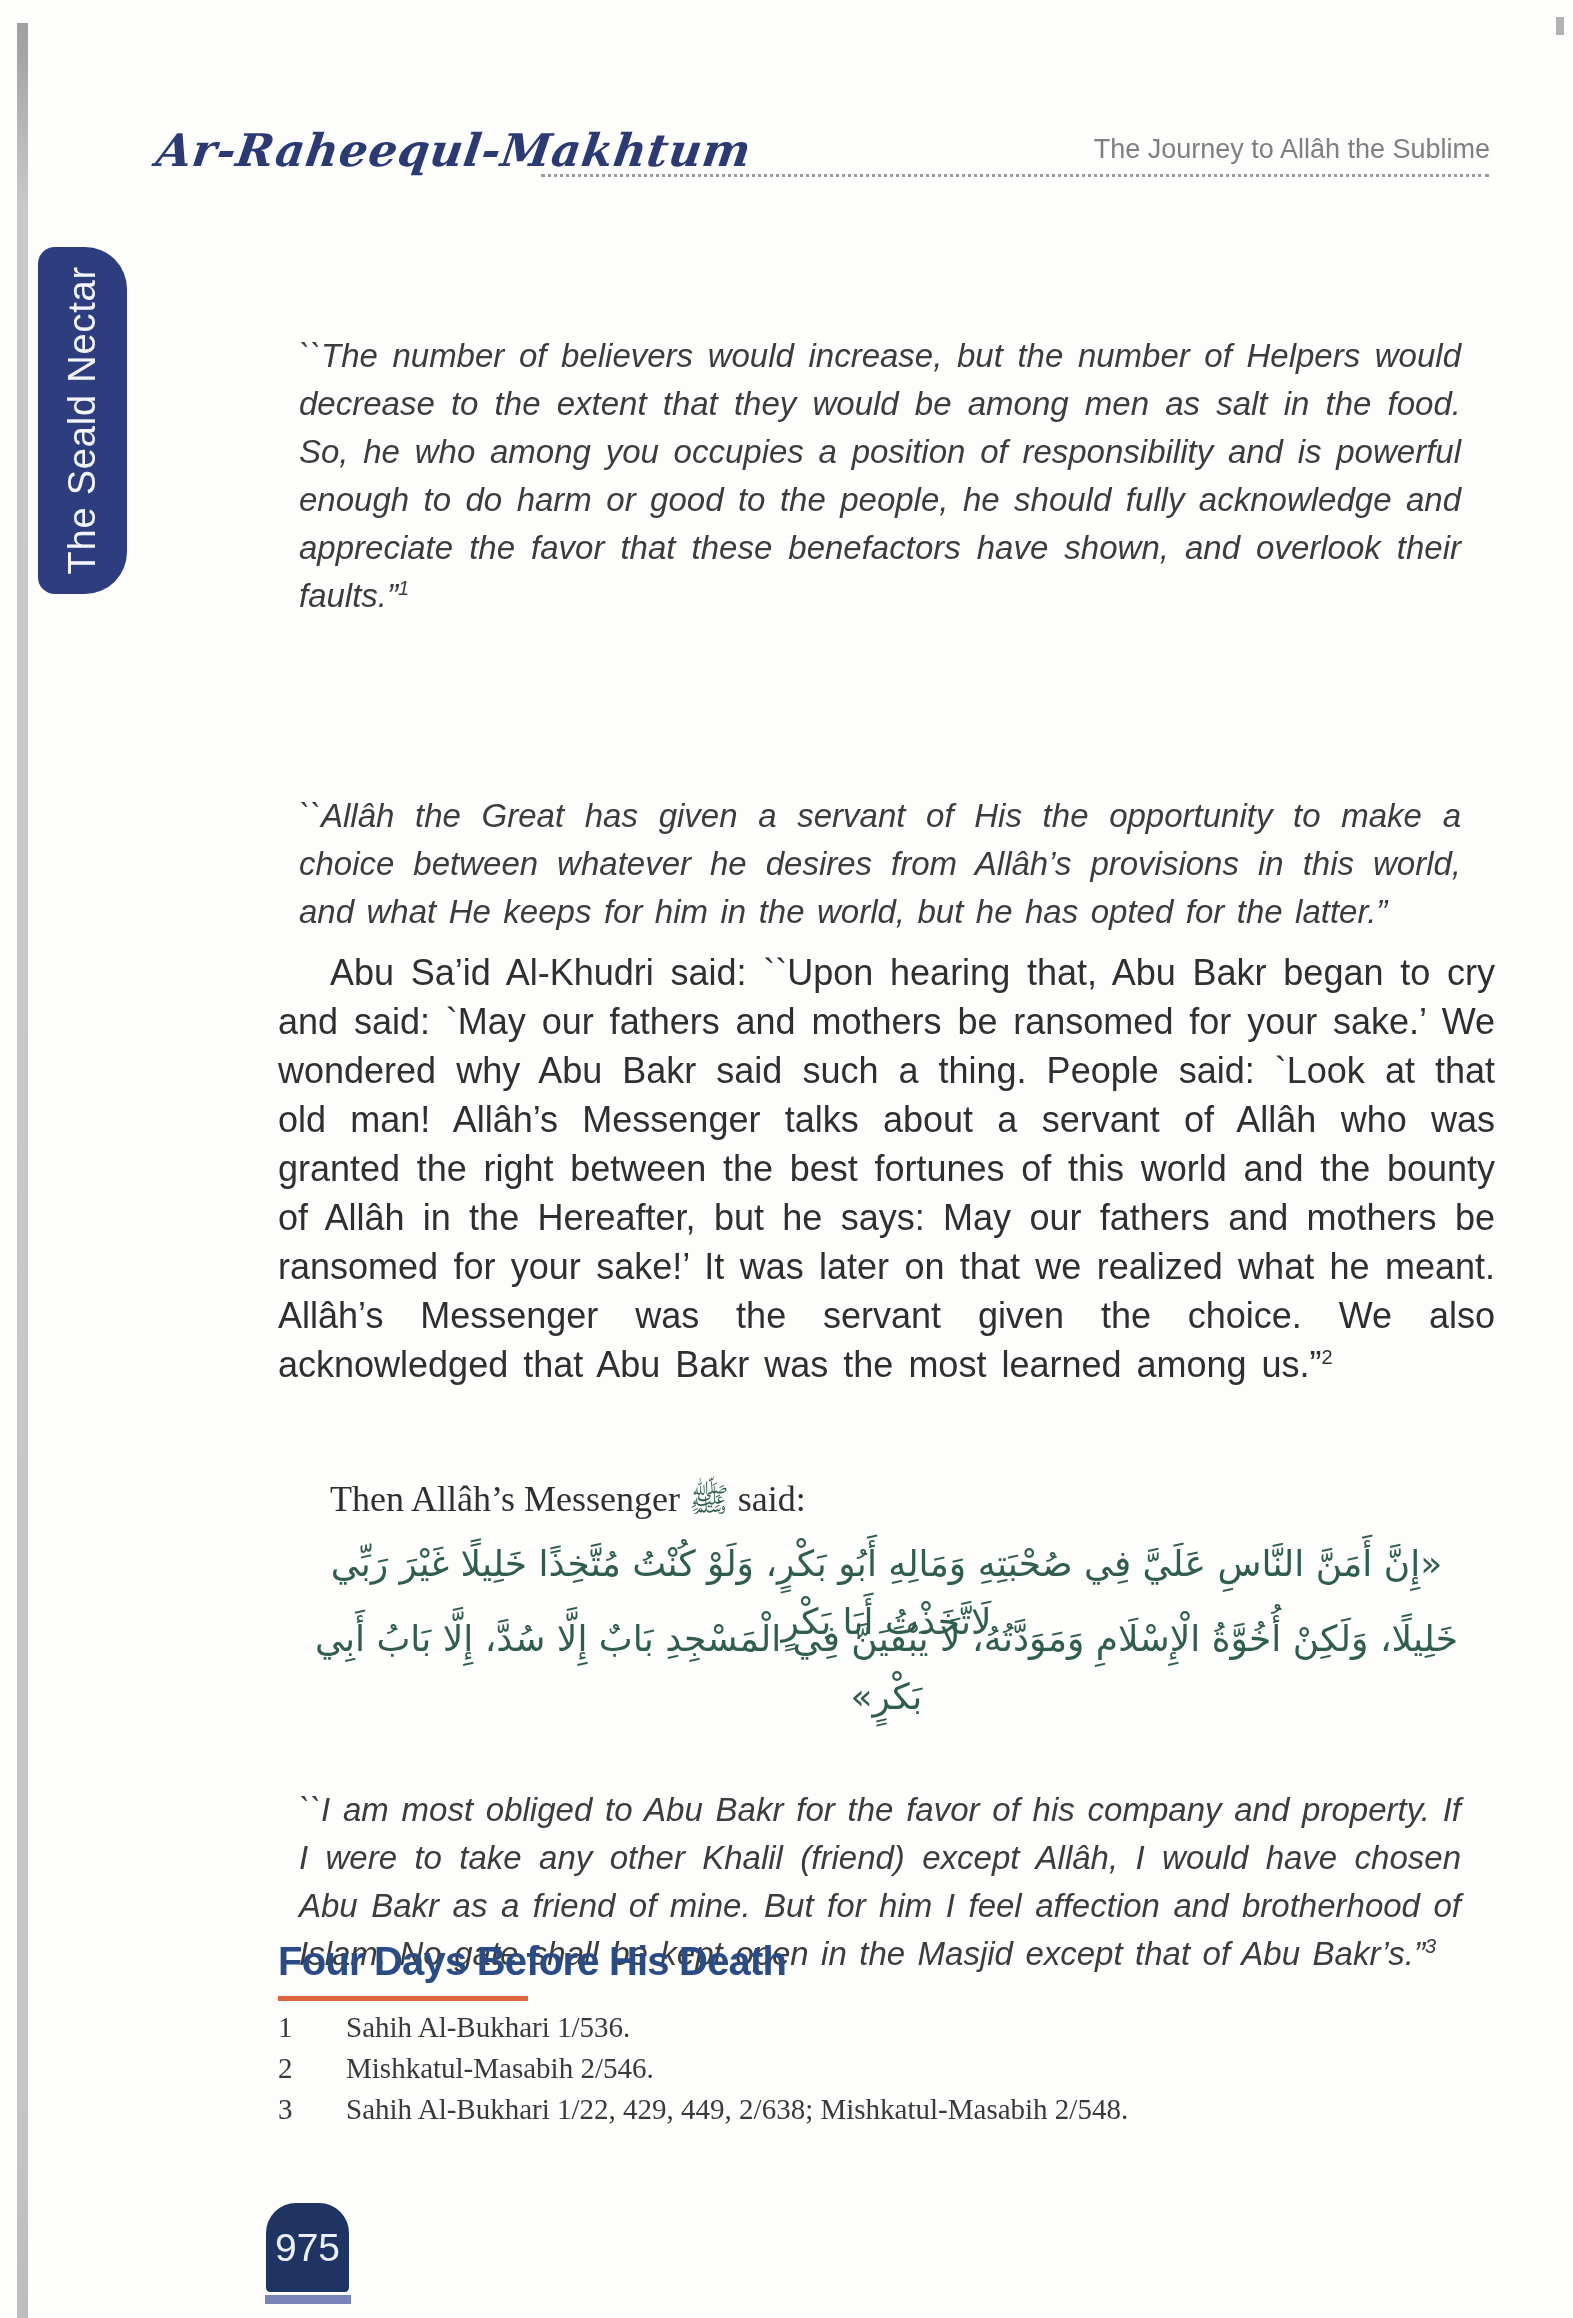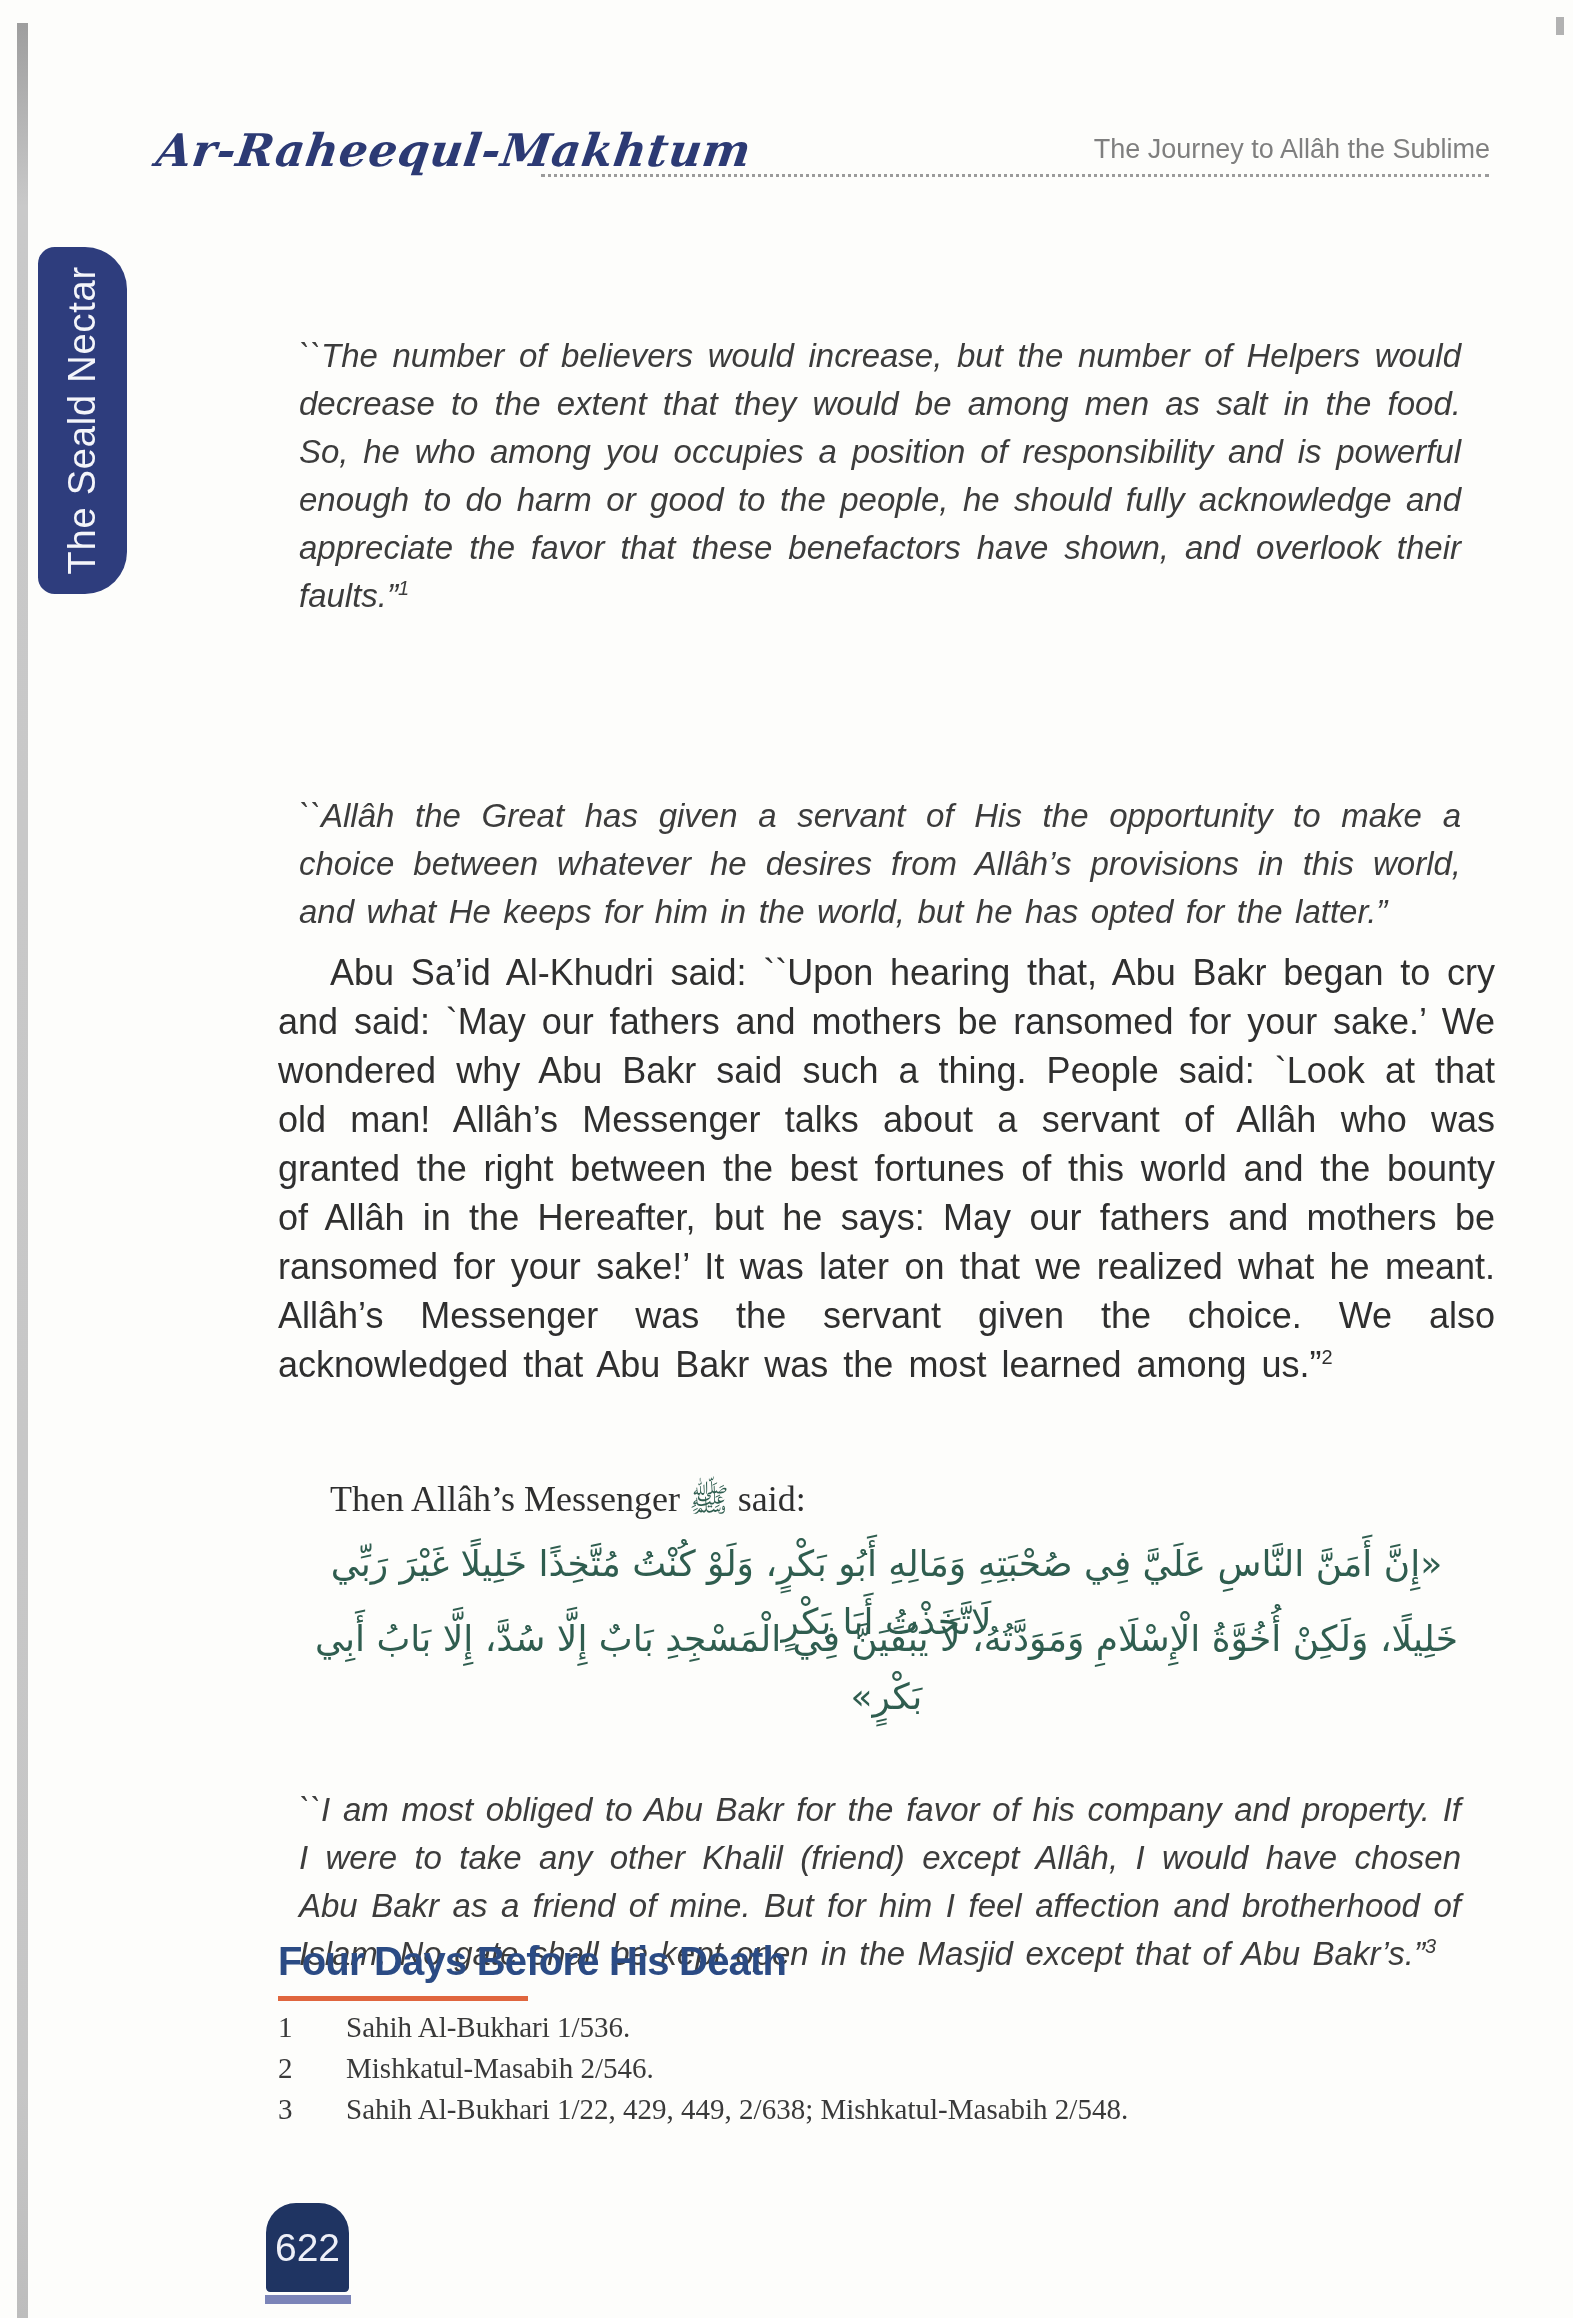--- a/index.html
+++ b/index.html
@@ -142,18 +142,18 @@
       <span class="fn-num">2</span>
       <span class="fn-text">Mishkatul-Masabih 2/546.</span>
     </div>
     <div class="fn-row">
       <span class="fn-num">3</span>
       <span class="fn-text">Sahih Al-Bukhari 1/22, 429, 449, 2/638; Mishkatul-Masabih 2/548.</span>
     </div>
   </div>
 
   <div class="badge">
-    <span class="badge-num">622</span>
+    <span class="badge-num">975</span>
   </div>
   <div class="badge-bar"></div>
 
 </div>
 
 
 </body></html>

